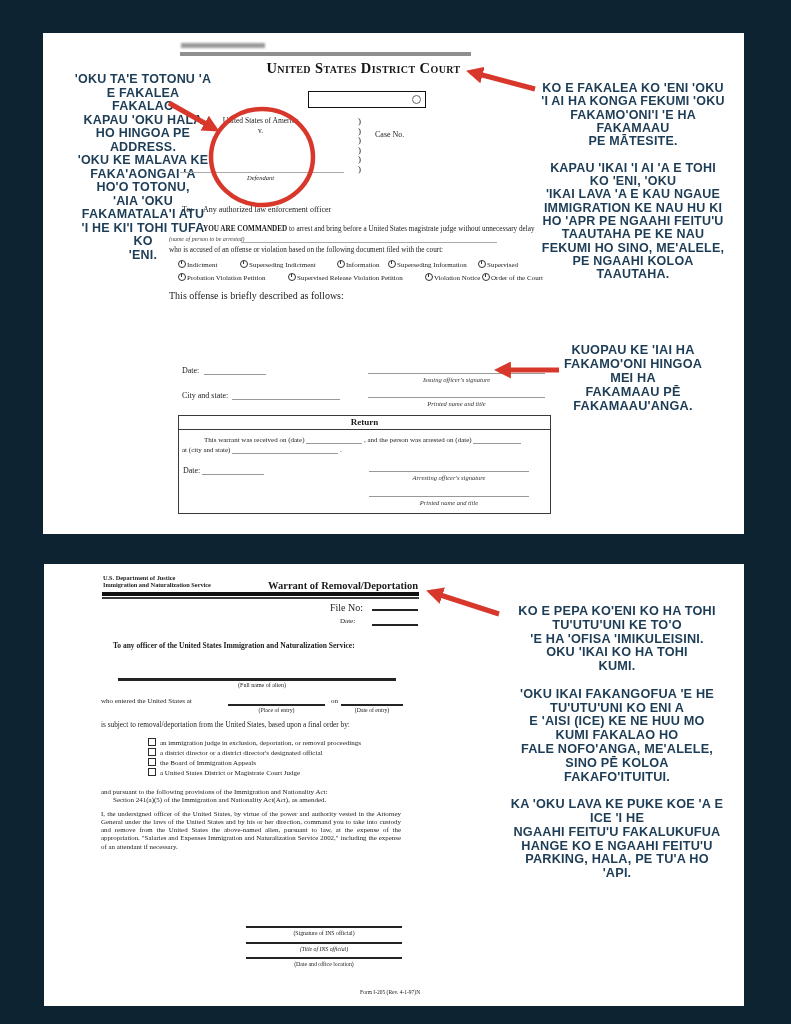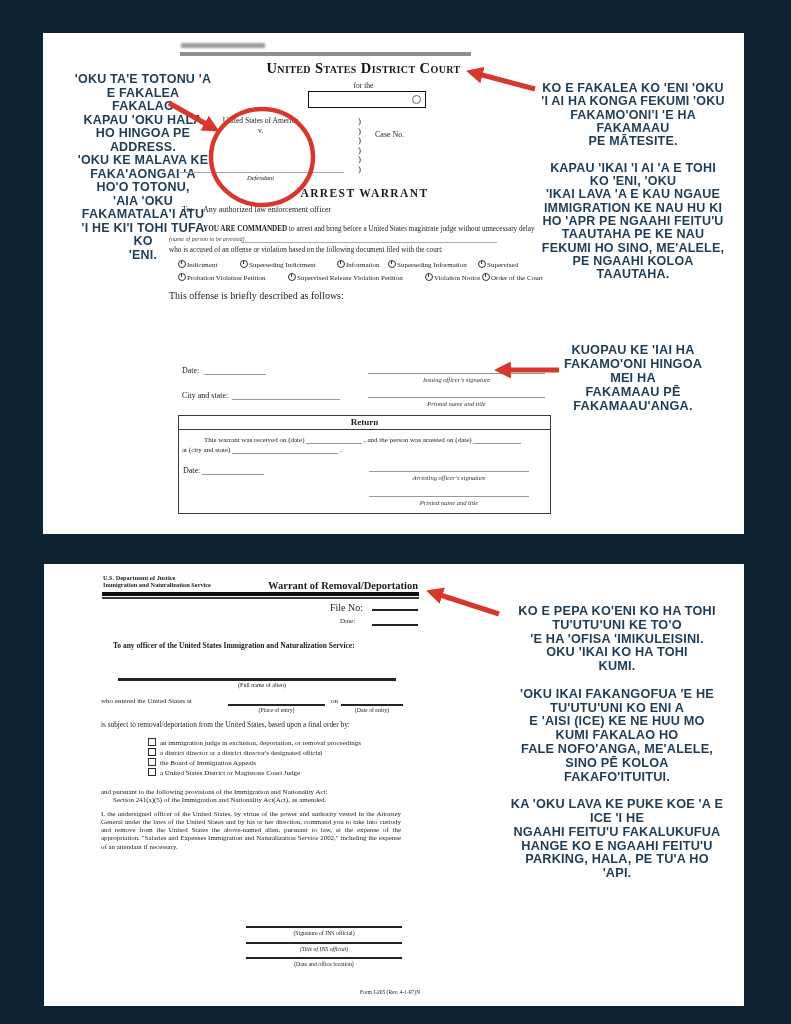--- a/index.html
+++ b/index.html
@@ -75,41 +75,39 @@
 TAAUTAHA PE KE NAU
 FEKUMI HO SINO, ME'ALELE,
 PE NGAAHI KOLOA
 TAAUTAHA.</div>
 
     <div class="docwrap">
       <div class="blurbar" style="left:138px;top:10px;width:84px;height:5px;"></div>
       <div class="graybar" style="left:137px;top:19px;width:291px;height:4px;"></div>
 
       <div class="d ctr smallcaps" style="left:140px;top:27px;width:361px;font-size:14.5px;font-weight:600;color:#151515;letter-spacing:.4px;">United States District Court</div>
-      <div class="d ctr" style="left:140px;top:48px;width:361px;font-size:7.5px;">for the</div>
 
       <div class="selectbox" style="left:265px;top:58px;width:116px;height:15px;">
         <span class="selcirc"></span>
       </div>
 
       <div class="d ctr" style="left:150px;top:83px;width:135px;font-size:7.5px;">United States of America</div>
       <div class="d ctr" style="left:150px;top:93px;width:135px;font-size:7.5px;">v.</div>
 
       <div class="rule" style="left:137px;top:139px;width:164px;border-color:#aaa;"></div>
       <div class="d ctr it" style="left:150px;top:141px;width:135px;font-size:6.5px;">Defendant</div>
 
       <div class="d" style="left:315px;top:84px;font-size:9px;line-height:9.5px;white-space:pre-line;">)
 )
 )
 )
 )
 )</div>
       <div class="d" style="left:332px;top:97px;font-size:8px;">Case No.</div>
 
-      <div class="d ctr b" style="left:140px;top:154px;width:363px;font-size:11.5px;letter-spacing:1.4px;">ARREST WARRANT</div>
 
       <div class="d" style="left:139px;top:172px;font-size:8px;">To:</div>
       <div class="d" style="left:160px;top:172px;font-size:8px;">Any authorized law enforcement officer</div>
 
       <div class="d" style="left:160px;top:192px;font-size:7.2px;">
         <span class="b">YOU ARE COMMANDED</span>
         <span>to arrest and bring before a United States magistrate judge without unnecessary delay</span>
       </div>
       <div class="d it" style="left:126px;top:203px;font-size:6px;color:#444;">(name of person to be arrested)</div>
       <div class="rule" style="left:198px;top:209px;width:256px;border-color:#aaa;"></div>

